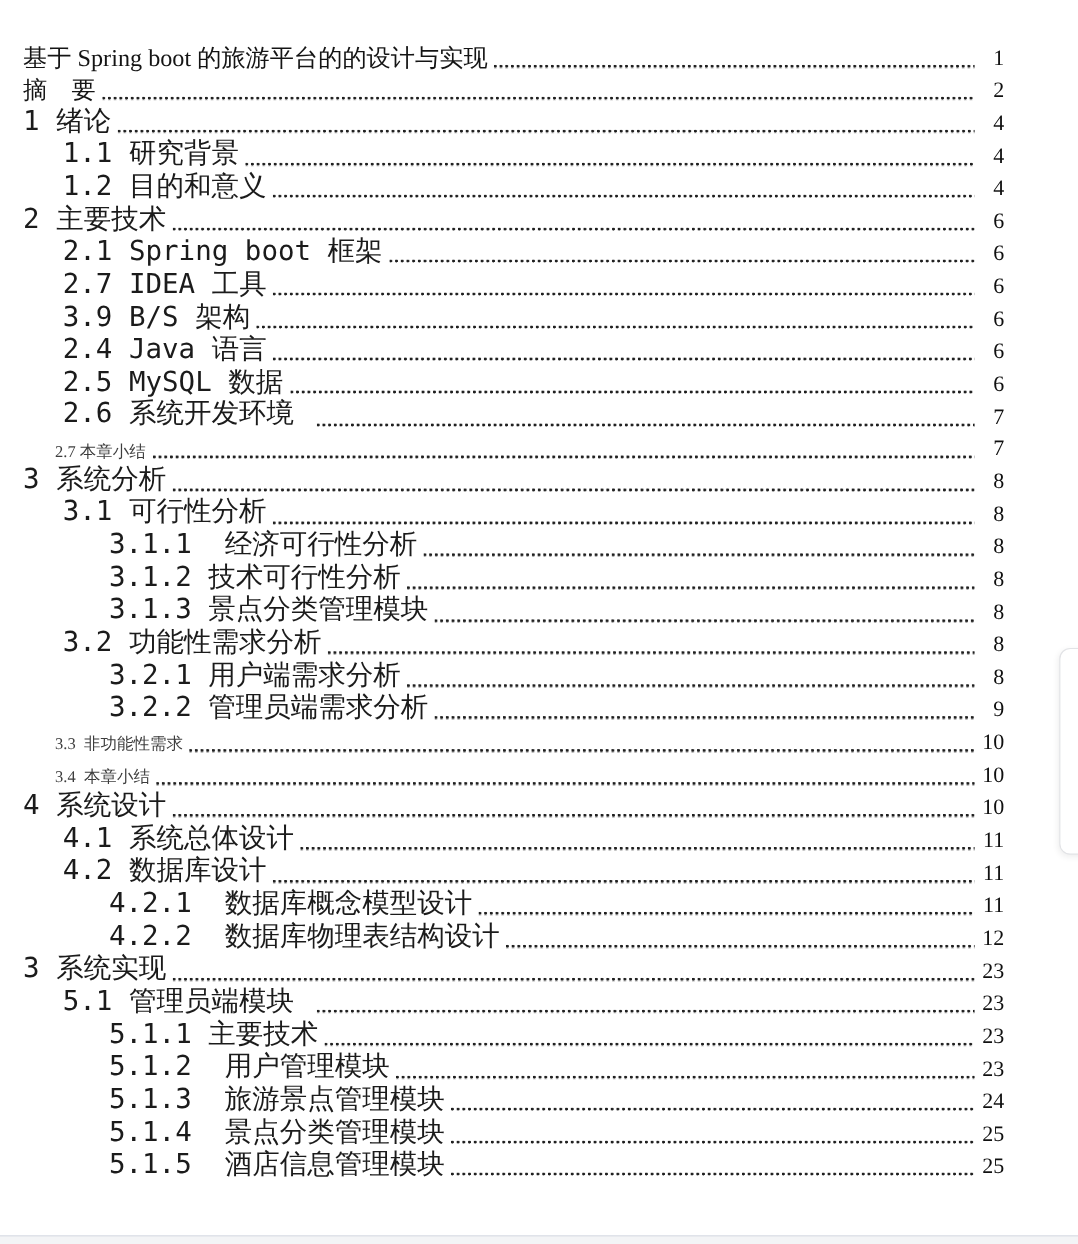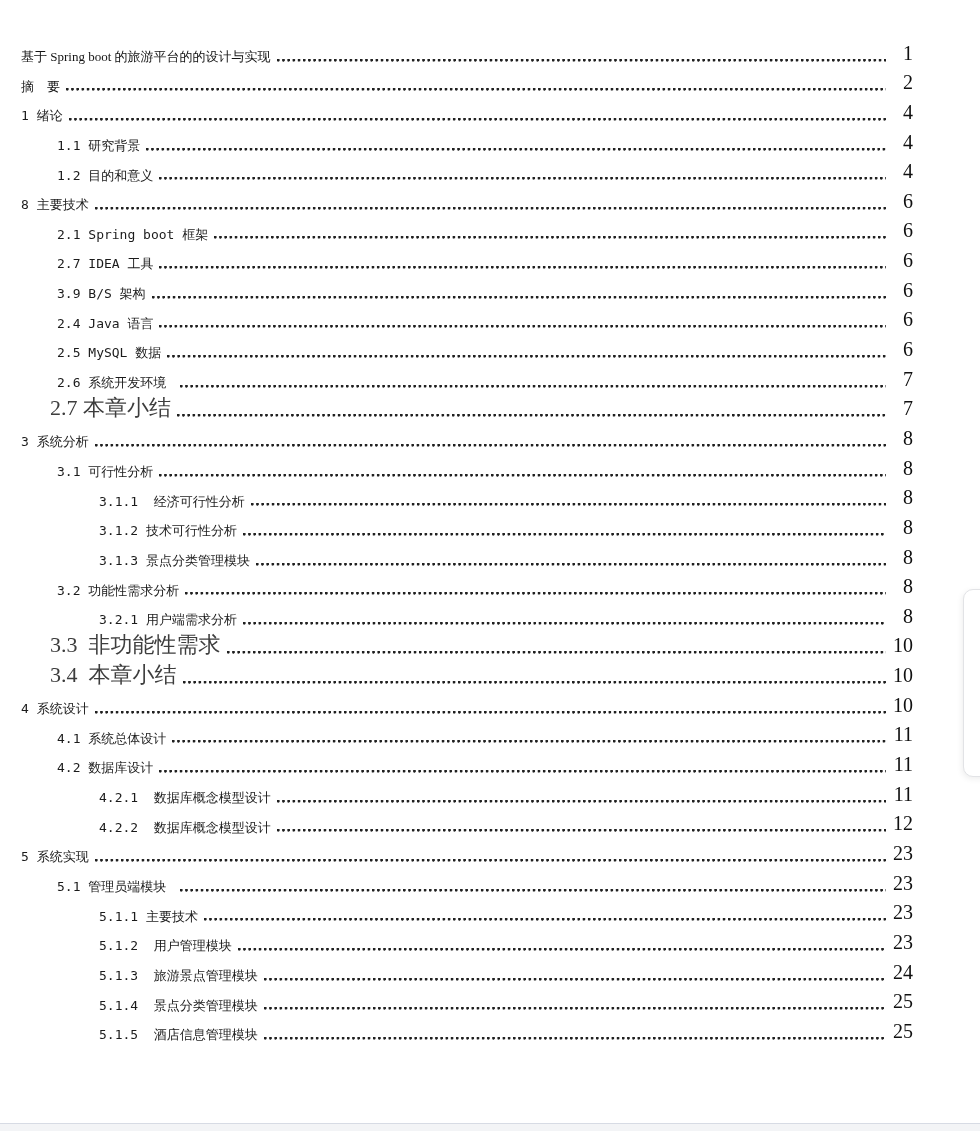--- a/index.html
+++ b/index.html
@@ -55,32 +55,32 @@
   }
 
   
   .lvl-0 { padding-left: 0; }
   .lvl-1 { padding-left: 36px; justify-content: flex-end; }
   .lvl-2 { padding-left: 78px; }
 
   
   .style-serif-title .toc-label {
     font-family: "Liberation Serif", serif;
-    font-size: 13px;
+    font-size: 22px;
     color: #141414;
   }
   .style-sans-chapter .toc-label,
   .style-sans-sub .toc-label {
     font-family: "DejaVu Sans Mono", "DejaVu Sans", sans-serif;
-    font-size: 13px;
+    font-size: 25px;
     color: #1b1b1b;
   }
   .style-serif-sub .toc-label {
     font-family: "Liberation Serif", serif;
-    font-size: 22px;
+    font-size: 15px;
     color: #3d3d3d;
   }
   .style-serif-sub.lvl-1 { padding-left: 29px; }
 
   
   .side-widget {
     position: absolute;
     left: 963px;
     top: 589px;
     width: 44px;
@@ -127,21 +127,21 @@
     <span class="toc-label">1.1 研究背景</span>
     <span class="toc-leader"></span>
     <span class="toc-page">4</span>
   </div>
     <div class="toc-row lvl-1 style-sans-sub">
     <span class="toc-label">1.2 目的和意义</span>
     <span class="toc-leader"></span>
     <span class="toc-page">4</span>
   </div>
     <div class="toc-row lvl-0 style-sans-chapter">
-    <span class="toc-label">8 主要技术</span>
+    <span class="toc-label">2 主要技术</span>
     <span class="toc-leader"></span>
     <span class="toc-page">6</span>
   </div>
     <div class="toc-row lvl-1 style-sans-sub">
     <span class="toc-label">2.1 Spring boot 框架</span>
     <span class="toc-leader"></span>
     <span class="toc-page">6</span>
   </div>
     <div class="toc-row lvl-1 style-sans-sub">
     <span class="toc-label">2.7 IDEA 工具</span>
@@ -201,20 +201,25 @@
     <div class="toc-row lvl-1 style-sans-sub">
     <span class="toc-label">3.2 功能性需求分析</span>
     <span class="toc-leader"></span>
     <span class="toc-page">8</span>
   </div>
     <div class="toc-row lvl-2 style-sans-sub">
     <span class="toc-label">3.2.1 用户端需求分析</span>
     <span class="toc-leader"></span>
     <span class="toc-page">8</span>
   </div>
+    <div class="toc-row lvl-2 style-sans-sub">
+    <span class="toc-label">3.2.2 管理员端需求分析</span>
+    <span class="toc-leader"></span>
+    <span class="toc-page">9</span>
+  </div>
     <div class="toc-row lvl-1 style-serif-sub">
     <span class="toc-label">3.3  非功能性需求</span>
     <span class="toc-leader"></span>
     <span class="toc-page">10</span>
   </div>
     <div class="toc-row lvl-1 style-serif-sub">
     <span class="toc-label">3.4  本章小结</span>
     <span class="toc-leader"></span>
     <span class="toc-page">10</span>
   </div>
@@ -232,26 +237,26 @@
     <span class="toc-label">4.2 数据库设计</span>
     <span class="toc-leader"></span>
     <span class="toc-page">11</span>
   </div>
     <div class="toc-row lvl-2 style-sans-sub">
     <span class="toc-label">4.2.1  数据库概念模型设计</span>
     <span class="toc-leader"></span>
     <span class="toc-page">11</span>
   </div>
     <div class="toc-row lvl-2 style-sans-sub">
-    <span class="toc-label">4.2.2  数据库概念模型设计</span>
+    <span class="toc-label">4.2.2  数据库物理表结构设计</span>
     <span class="toc-leader"></span>
     <span class="toc-page">12</span>
   </div>
     <div class="toc-row lvl-0 style-sans-chapter">
-    <span class="toc-label">5 系统实现</span>
+    <span class="toc-label">3 系统实现</span>
     <span class="toc-leader"></span>
     <span class="toc-page">23</span>
   </div>
     <div class="toc-row lvl-1 style-sans-sub">
     <span class="toc-label">5.1 管理员端模块 </span>
     <span class="toc-leader"></span>
     <span class="toc-page">23</span>
   </div>
     <div class="toc-row lvl-2 style-sans-sub">
     <span class="toc-label">5.1.1 主要技术</span>

